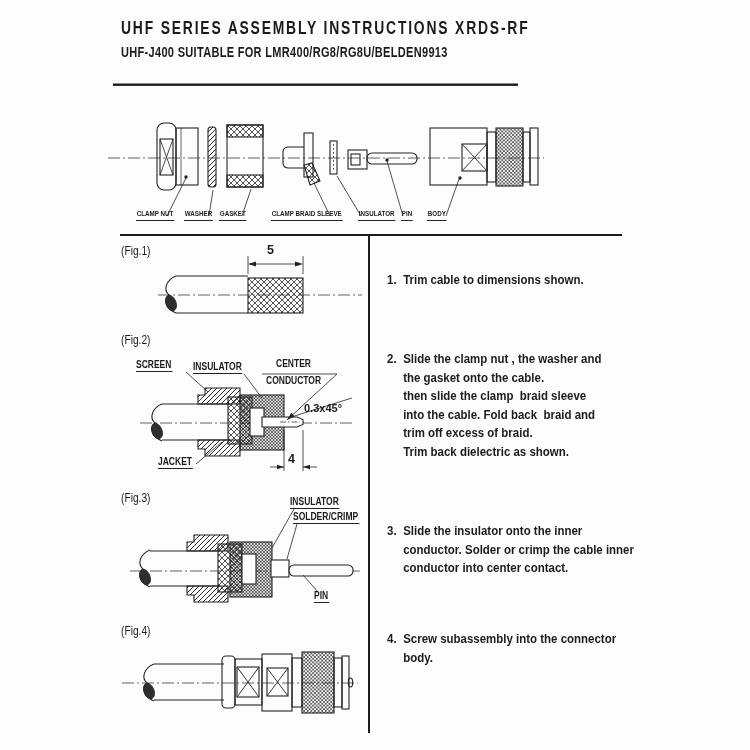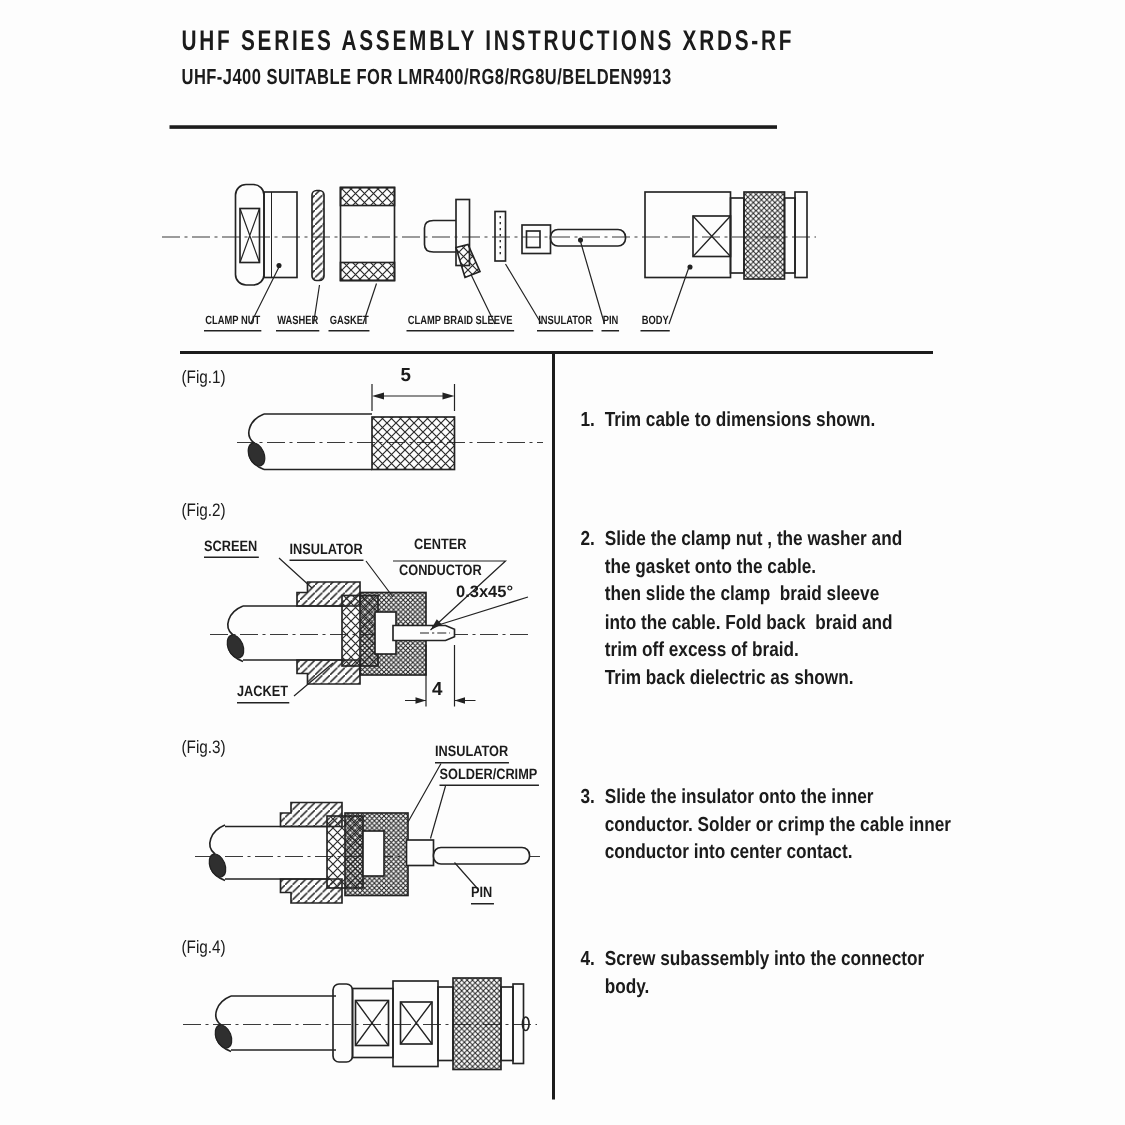--- a/index.html
+++ b/index.html
@@ -8,21 +8,21 @@
   .art{position:absolute;left:0;top:0;z-index:1;}
   .t{position:absolute;z-index:2;transform-origin:0 0;white-space:pre;line-height:1.12;}
   .title{font-size:19px;font-weight:bold;letter-spacing:2.5px;transform:scaleX(0.73);}
   .subtitle{font-size:14.5px;font-weight:bold;letter-spacing:0.4px;transform:scaleX(0.76);}
   .plabel{font-size:8px;font-weight:600;transform:scaleX(0.78);
           border-bottom:1px solid #222;padding:0 1px 1px 1px;}
   .flabel{font-size:12px;transform:scaleX(0.85);}
   .c10{font-size:10px;font-weight:600;transform:scaleX(0.85);}
   .und{border-bottom:1px solid #222;padding:0 1px 1px 0;}
   .dim{font-size:12.5px;font-weight:600;}
-  .chamfer{font-size:11px;font-weight:600;}
+  .chamfer{font-size:11px;font-weight:600;margin-top:13px;}
   .step{position:absolute;z-index:2;font-size:13.5px;font-weight:600;line-height:18.6px;
         transform:scaleX(0.85);transform-origin:0 0;}
   .stepnum{position:absolute;left:0;top:0;}
   .stepline{margin-left:19px;white-space:pre;}
 </style>
 </head>
 <body>
 
 <div class="page">
 

